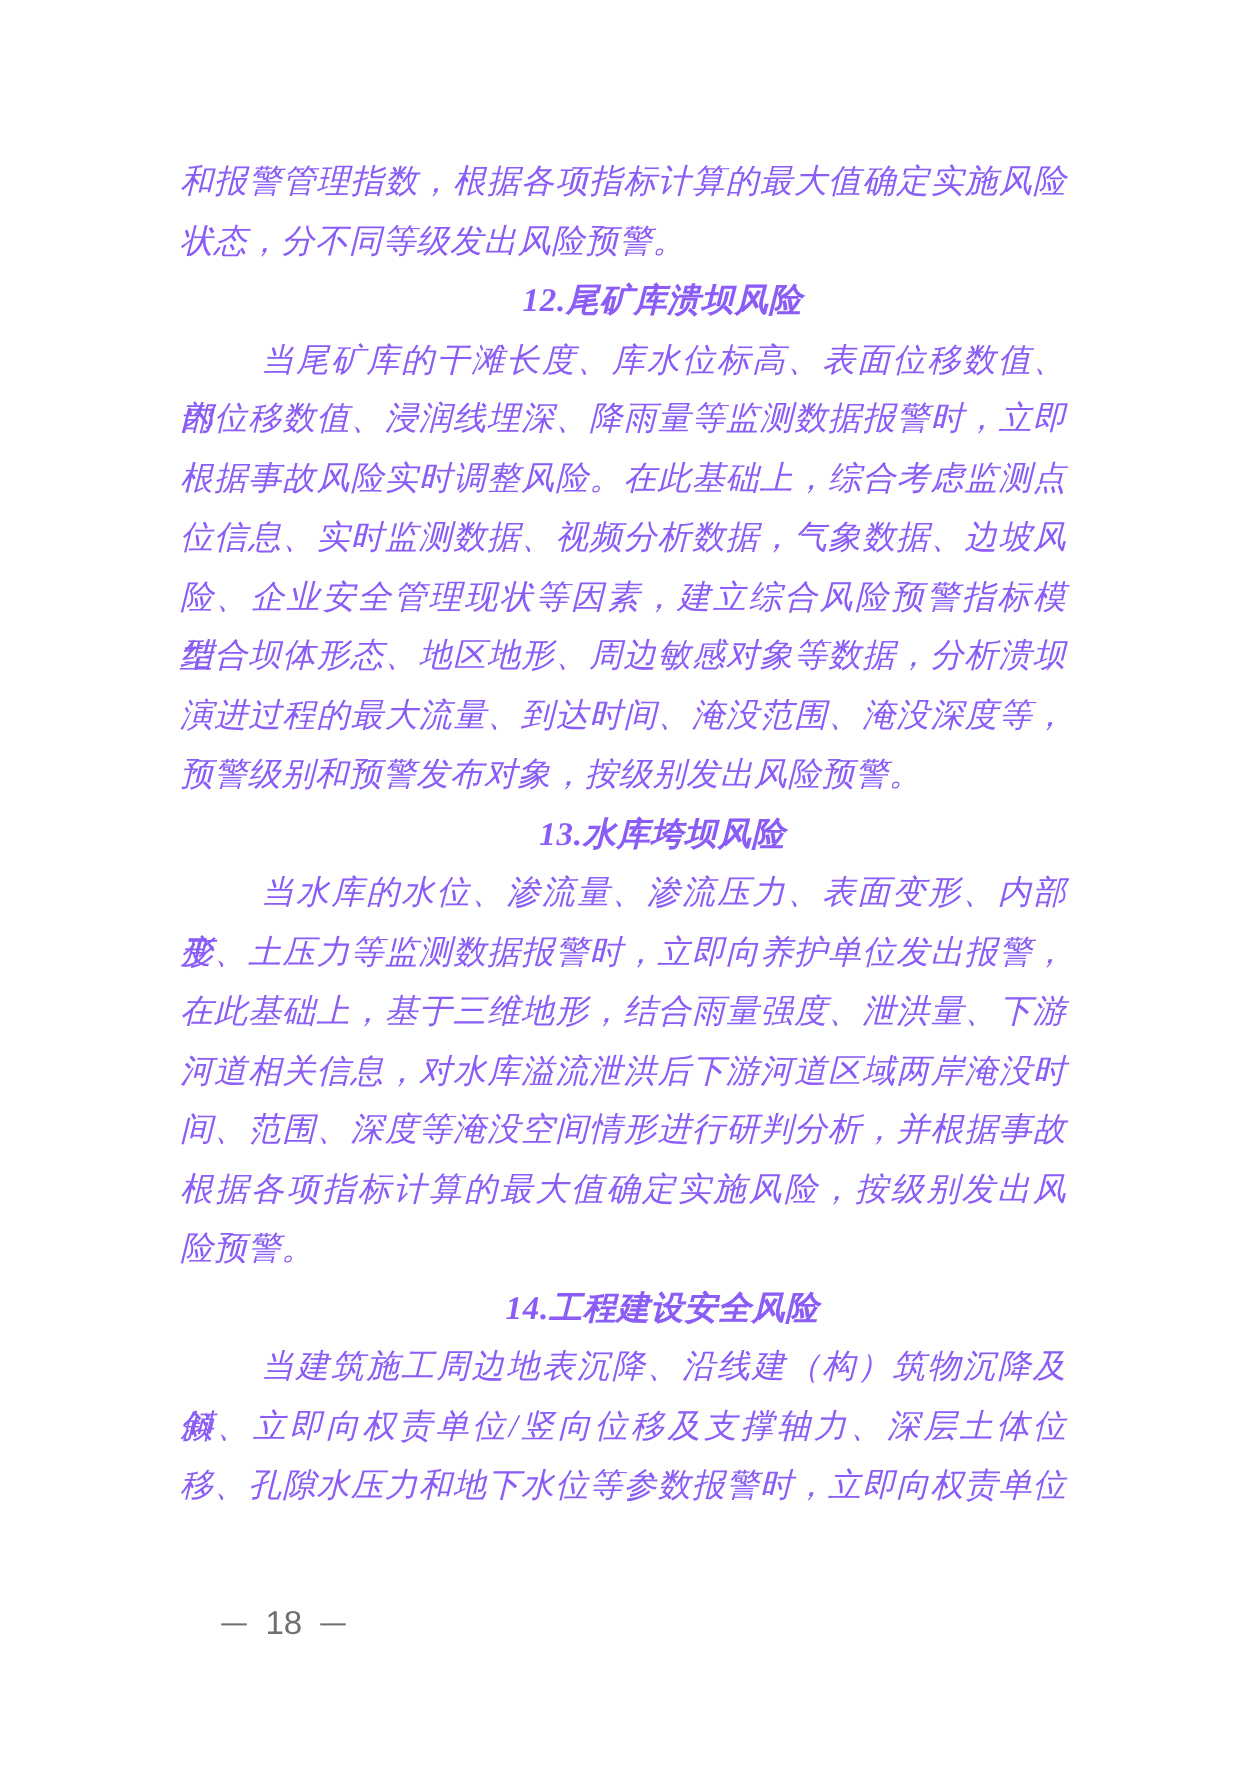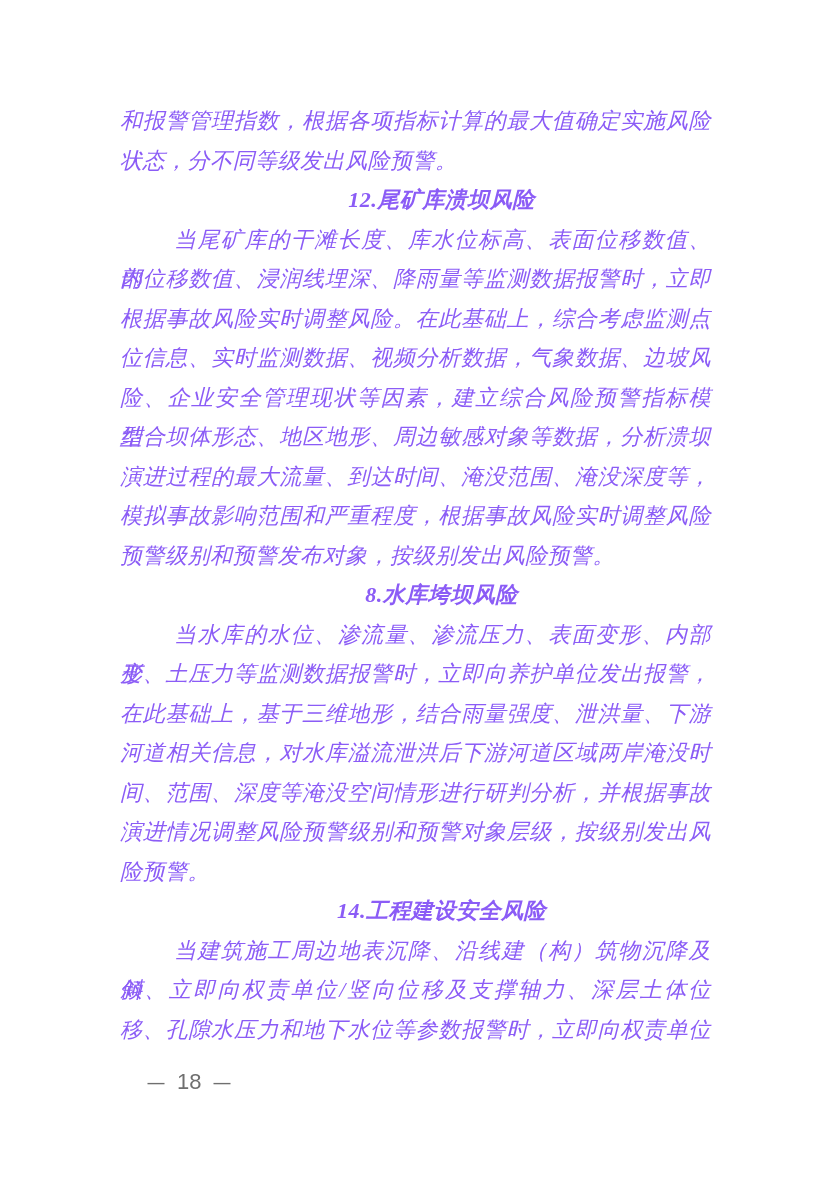--- a/index.html
+++ b/index.html
@@ -78,29 +78,28 @@
   <div class="line">和报警管理指数，根据各项指标计算的最大值确定实施风险</div>
       <div class="line no-justify">状态，分不同等级发出风险预警。</div>
       <div class="heading">12.尾矿库溃坝风险</div>
       <div class="line indent">当尾矿库的干滩长度、库水位标高、表面位移数值、内</div>
       <div class="line">部位移数值、浸润线埋深、降雨量等监测数据报警时，立即</div>
       <div class="line">根据事故风险实时调整风险。在此基础上，综合考虑监测点</div>
       <div class="line">位信息、实时监测数据、视频分析数据，气象数据、边坡风</div>
       <div class="line">险、企业安全管理现状等因素，建立综合风险预警指标模型，</div>
       <div class="line">结合坝体形态、地区地形、周边敏感对象等数据，分析溃坝</div>
       <div class="line">演进过程的最大流量、到达时间、淹没范围、淹没深度等，</div>
-      <div class="line">模拟事故影响范围和严重程度，根据事故风险实时调整风险</div>
       <div class="line no-justify">预警级别和预警发布对象，按级别发出风险预警。</div>
-      <div class="heading">8.水库垮坝风险</div>
+      <div class="heading">13.水库垮坝风险</div>
       <div class="line indent">当水库的水位、渗流量、渗流压力、表面变形、内部变</div>
       <div class="line">形、土压力等监测数据报警时，立即向养护单位发出报警，</div>
       <div class="line">在此基础上，基于三维地形，结合雨量强度、泄洪量、下游</div>
       <div class="line">河道相关信息，对水库溢流泄洪后下游河道区域两岸淹没时</div>
       <div class="line">间、范围、深度等淹没空间情形进行研判分析，并根据事故</div>
-      <div class="line">演进情况调整风险预警级别和预警对象层级，按级别发出风</div>
+      <div class="line">根据各项指标计算的最大值确定实施风险，按级别发出风</div>
       <div class="line no-justify">险预警。</div>
       <div class="heading">14.工程建设安全风险</div>
       <div class="line indent">当建筑施工周边地表沉降、沿线建（构）筑物沉降及倾</div>
       <div class="line">斜、立即向权责单位/竖向位移及支撑轴力、深层土体位</div>
       <div class="line">移、孔隙水压力和地下水位等参数报警时，立即向权责单位</div>
     </div>
 
   <div class="footer">
     <span class="dash">—</span>
     <span>18</span>

